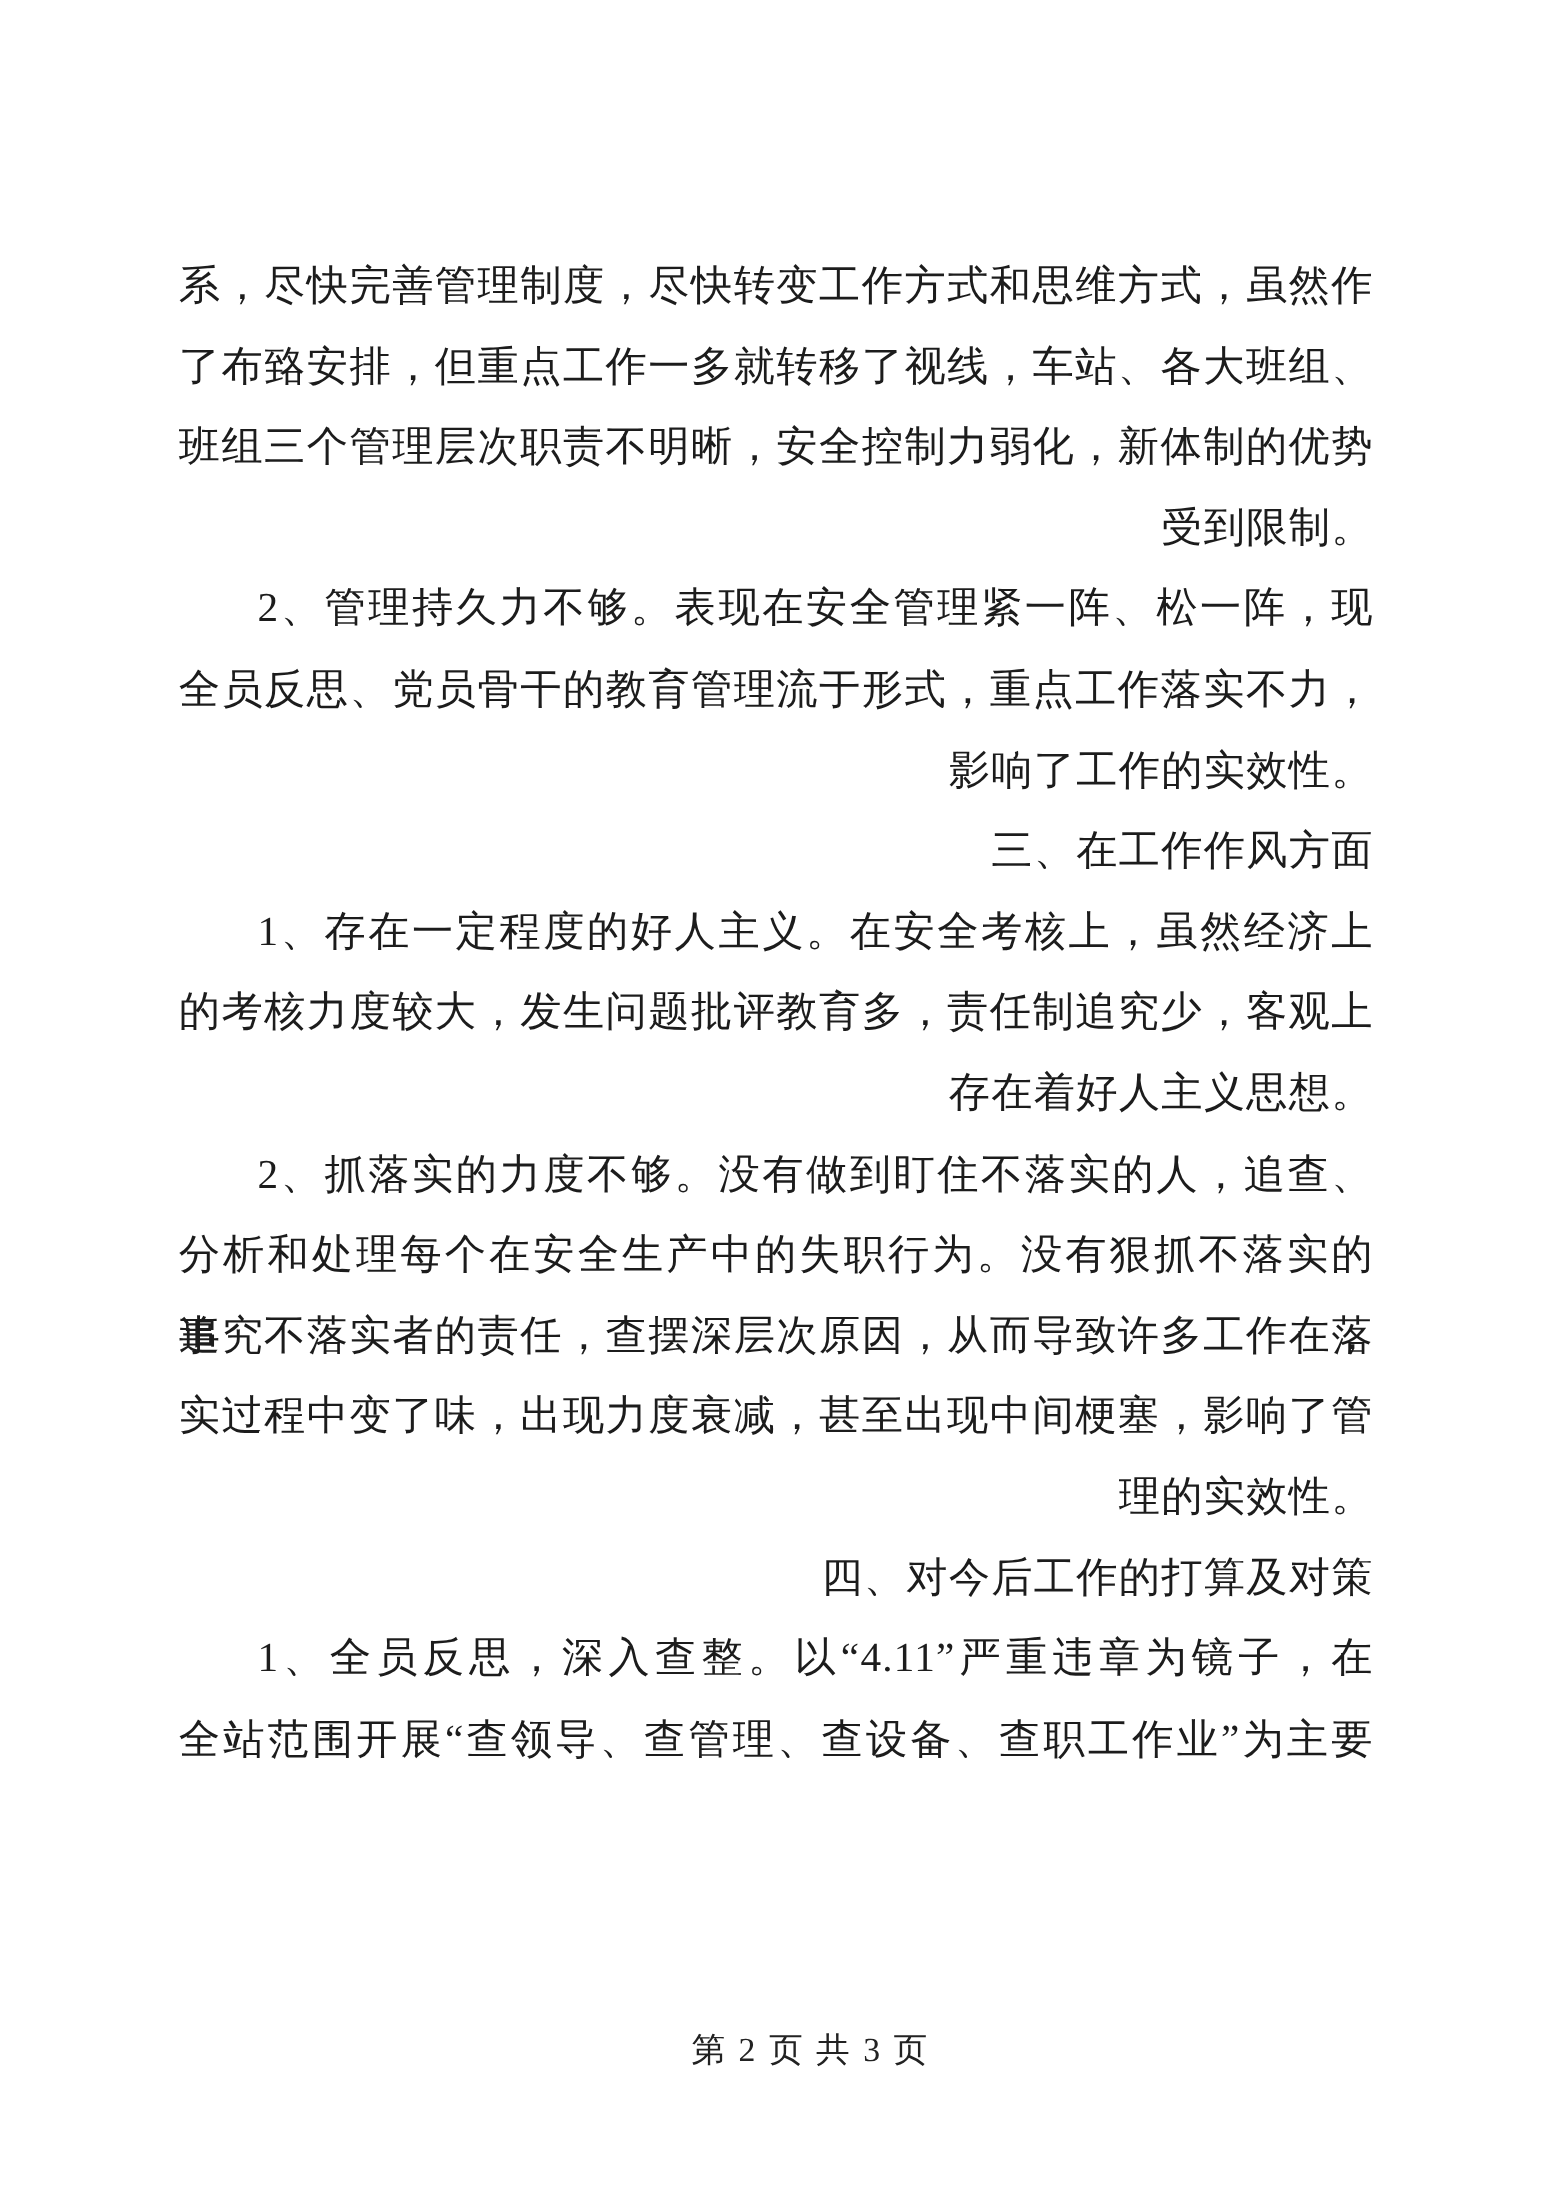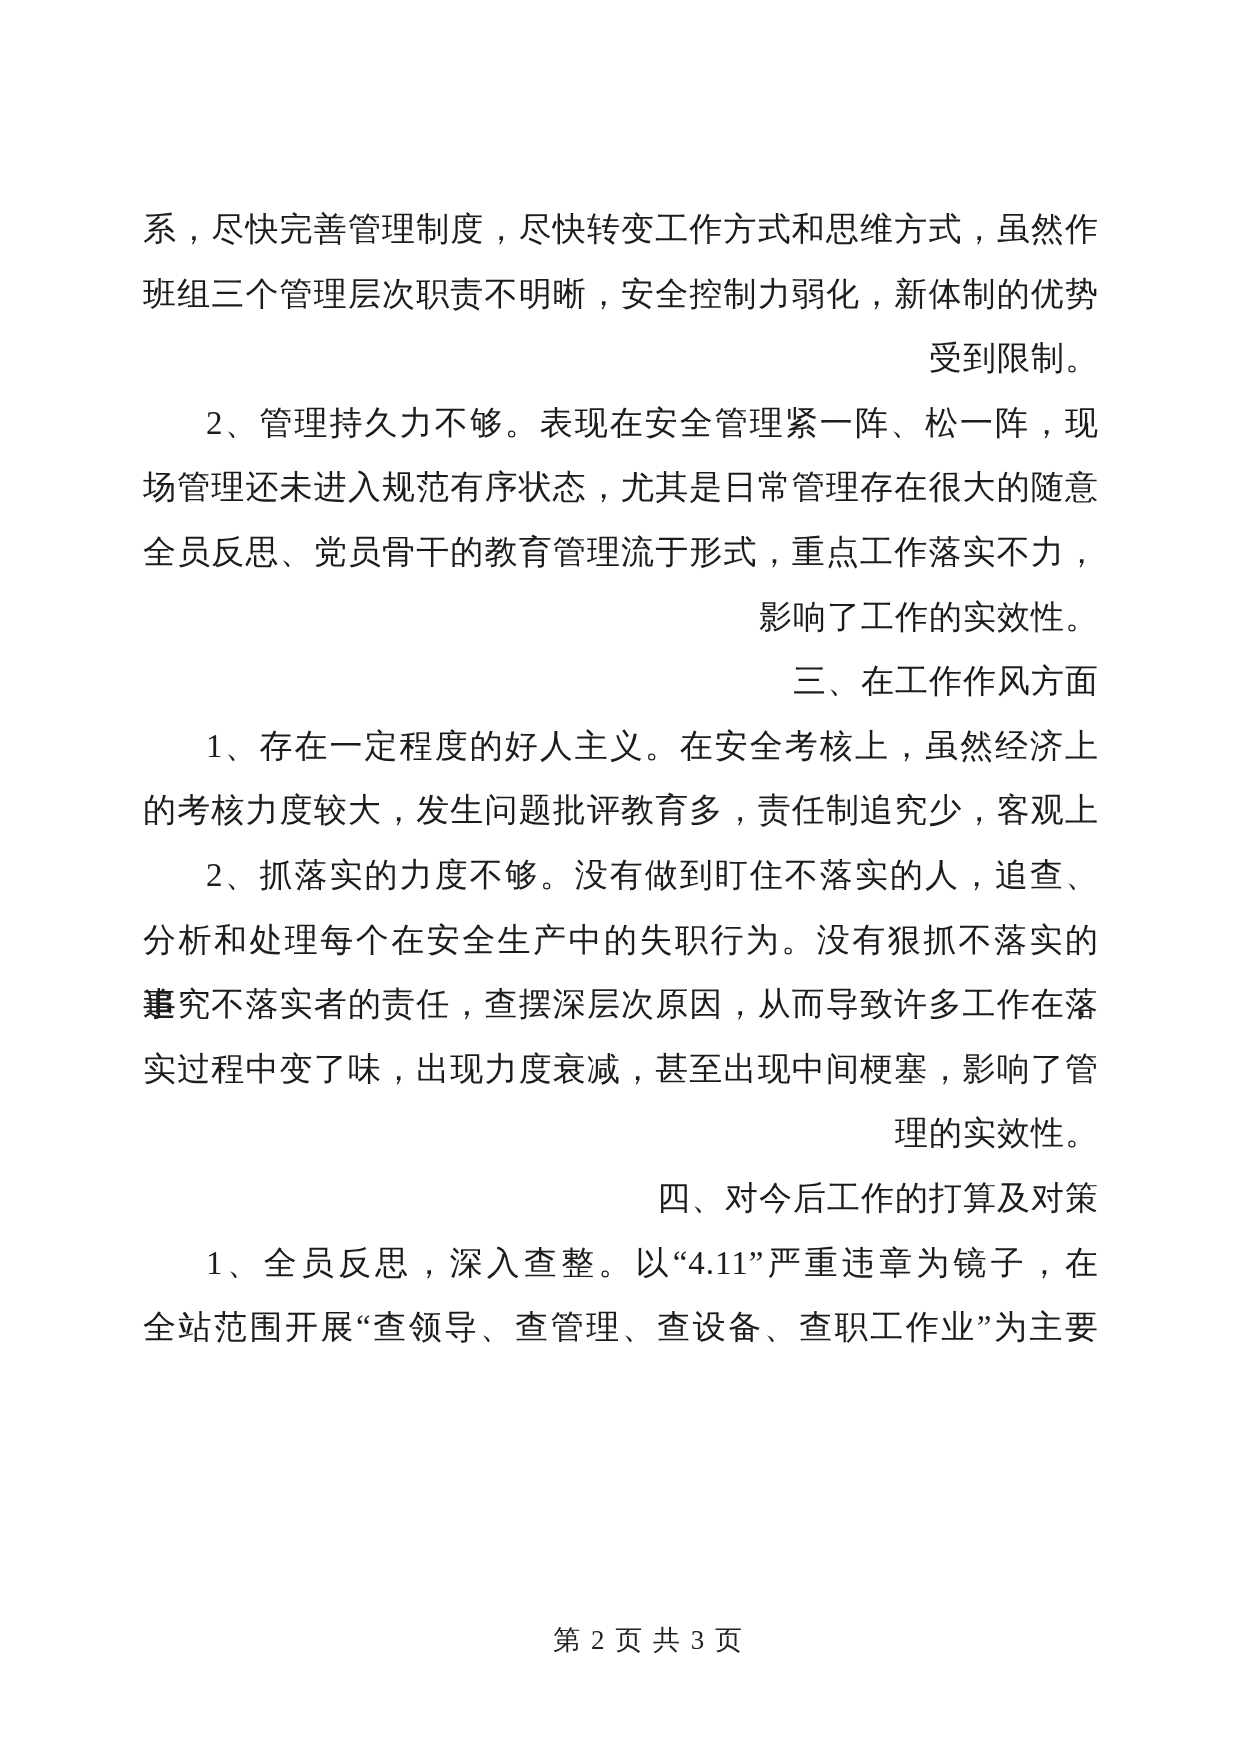--- a/index.html
+++ b/index.html
@@ -51,29 +51,30 @@
     color: #222222;
   }
 </style>
 </head>
 <body>
 
 <div class="page">
   <div class="content">
 
   <div class="doc-line fill">系，尽快完善管理制度，尽快转变工作方式和思维方式，虽然作</div>
+      <div class="doc-line fill">了布臵安排，但重点工作一多就转移了视线，车站、各大班组、</div>
       <div class="doc-line fill">班组三个管理层次职责不明晰，安全控制力弱化，新体制的优势</div>
       <div class="doc-line">受到限制。</div>
       <div class="doc-line indent fill">2、管理持久力不够。表现在安全管理紧一阵、松一阵，现</div>
-      <div class="doc-line fill">场管理还未进入规范有序状态，尤其是日常管理存在很大的随意</div>
       <div class="doc-line fill">全员反思、党员骨干的教育管理流于形式，重点工作落实不力，</div>
       <div class="doc-line">影响了工作的实效性。</div>
       <div class="doc-line indent">三、在工作作风方面</div>
       <div class="doc-line indent fill">1、存在一定程度的好人主义。在安全考核上，虽然经济上</div>
       <div class="doc-line fill">的考核力度较大，发生问题批评教育多，责任制追究少，客观上</div>
+      <div class="doc-line">存在着好人主义思想。</div>
       <div class="doc-line indent fill">2、抓落实的力度不够。没有做到盯住不落实的人，追查、</div>
       <div class="doc-line fill">分析和处理每个在安全生产中的失职行为。没有狠抓不落实的事，</div>
       <div class="doc-line fill">追究不落实者的责任，查摆深层次原因，从而导致许多工作在落</div>
       <div class="doc-line fill">实过程中变了味，出现力度衰减，甚至出现中间梗塞，影响了管</div>
       <div class="doc-line">理的实效性。</div>
       <div class="doc-line indent">四、对今后工作的打算及对策</div>
       <div class="doc-line indent fill">1、全员反思，深入查整。以“4.11”严重违章为镜子，在</div>
       <div class="doc-line fill">全站范围开展“查领导、查管理、查设备、查职工作业”为主要</div>
     </div>
   <div class="footer">第 2 页 共 3 页</div>

